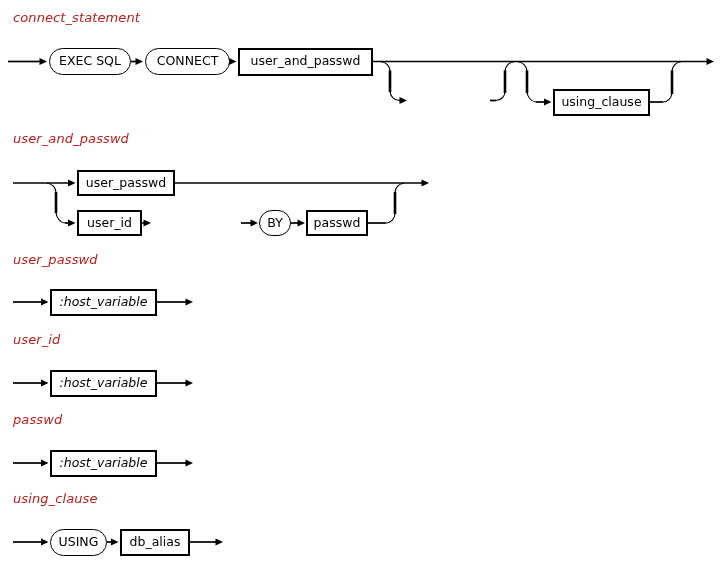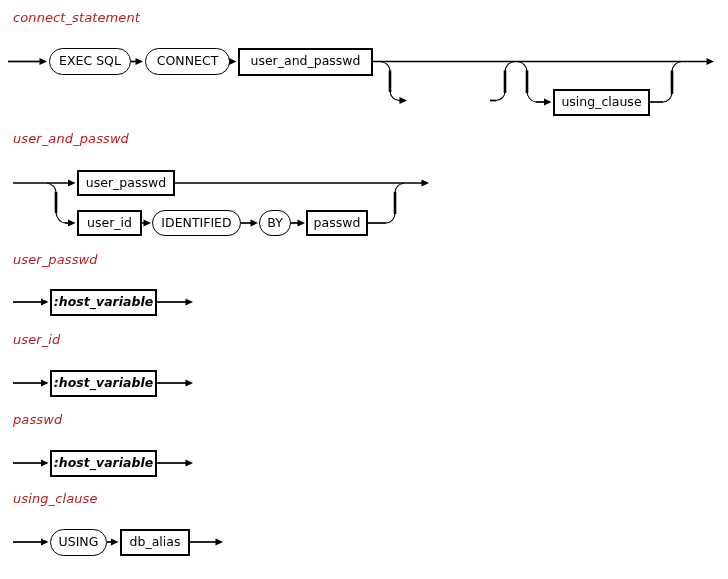--- a/index.html
+++ b/index.html
@@ -13,21 +13,21 @@
     position:absolute;font-style:italic;font-size:13px;line-height:15px;
     color:#b91c1c;white-space:nowrap;letter-spacing:0.1px;
   }
   .node{
     position:absolute;display:flex;align-items:center;justify-content:center;
     box-sizing:border-box;background:#fff;font-size:12.5px;line-height:1;
     white-space:nowrap;color:#000;
   }
   .rect{border:2px solid #000;}
   .oval{border:1.6px solid #000;border-radius:14px;}
-  .it{font-style:italic;font-weight:bold;}
+  .it{font-style:italic;}
 </style>
 </head>
 <body>
 
 <div class="canvas">
 
   <svg class="tracks" viewBox="0 0 728 579" xmlns="http://www.w3.org/2000/svg">
 
     <g stroke="#000" fill="none">
       <g stroke-width="1.7">
@@ -149,21 +149,20 @@
   <div class="rule-title" style="left:13px;top:412px">passwd</div>
   <div class="rule-title" style="left:13px;top:491px">using_clause</div>
 
   <div class="node oval" style="left:145px;top:48px;width:85px;height:27px">CONNECT</div>
   <div class="node oval" style="left:49px;top:48px;width:82px;height:27px">EXEC SQL</div>
   <div class="node rect" style="left:238px;top:47.5px;width:135px;height:28px">user_and_passwd</div>
   <div class="node rect" style="left:553px;top:88.5px;width:97px;height:27px">using_clause</div>
 
   <div class="node rect" style="left:77px;top:170px;width:98px;height:26px">user_passwd</div>
   <div class="node rect" style="left:77px;top:210px;width:65px;height:26px">user_id</div>
-  <div class="node oval" style="left:152px;top:210px;width:89px;height:26px">IDENTIFIED</div>
   <div class="node oval" style="left:259px;top:210px;width:32px;height:26px">BY</div>
   <div class="node rect" style="left:306px;top:210px;width:62px;height:26px">passwd</div>
 
   <div class="node rect it" style="left:50px;top:288.5px;width:107px;height:27px">:host_variable</div>
 
   <div class="node rect it" style="left:50px;top:369.5px;width:107px;height:27px">:host_variable</div>
 
   <div class="node rect it" style="left:50px;top:449.5px;width:107px;height:27px">:host_variable</div>
 
   <div class="node oval" style="left:50px;top:528.5px;width:57px;height:27px">USING</div>

